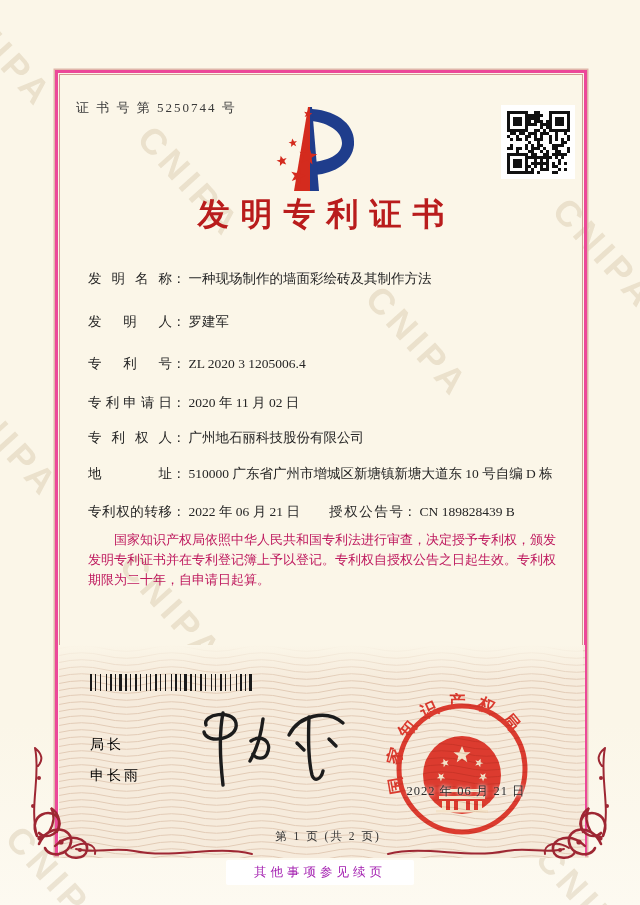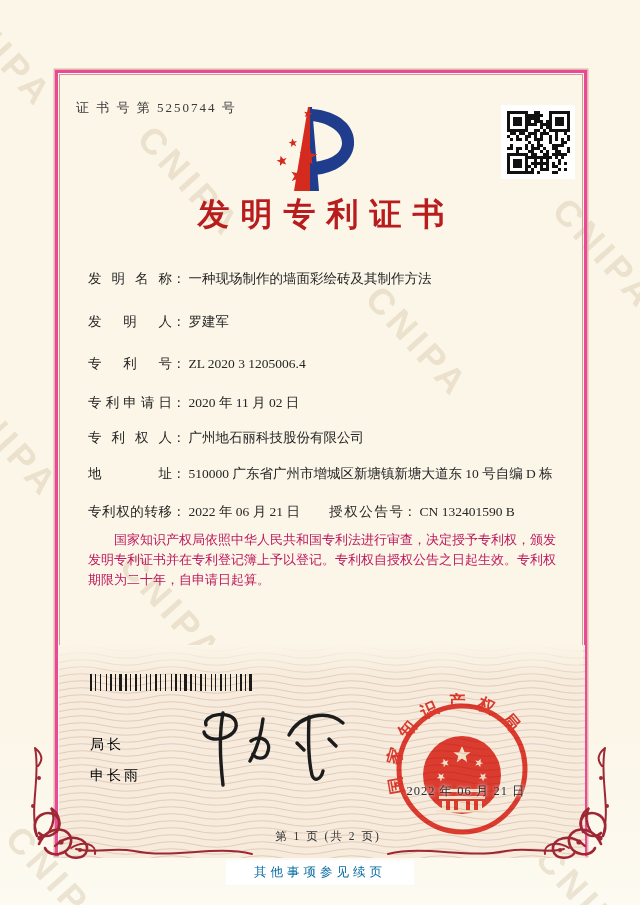--- a/index.html
+++ b/index.html
@@ -51,21 +51,21 @@
   .seal-date{position:absolute;left:333px;top:710px;width:150px;text-align:center;z-index:4;
     font-size:12.5px;letter-spacing:1px;color:#2e2e2e;
     text-shadow:0 0 3px rgba(255,255,255,.9),0 0 5px rgba(255,255,255,.7);}
   .page-ind{position:absolute;left:14px;right:0;top:756px;text-align:center;
     font-size:11.5px;letter-spacing:2px;color:#333;z-index:3;}
   .orn{position:absolute;z-index:5;pointer-events:none;}
   .orn-left{left:24px;top:744px;}
   .orn-right{left:384px;top:744px;transform:scaleX(-1);}
   .foot-note{position:absolute;left:0;right:0;top:860px;text-align:center;z-index:3;}
   .foot-note span{display:inline-block;background:#ffffff;padding:4px 28px;
-    font-size:12.5px;letter-spacing:4px;color:#0369a1;border-radius:2px;}
+    font-size:12.5px;letter-spacing:4px;color:#a21caf;border-radius:2px;}
 </style>
 </head>
 <body>
 
 <div class="wm" style="left:-28px;top:-12px">CNIPA</div>
 <div class="wm" style="left:160px;top:118px">CNIPA</div>
 <div class="wm" style="left:575px;top:190px">CNIPA</div>
 <div class="wm" style="left:388px;top:278px">CNIPA</div>
 <div class="wm" style="left:-22px;top:378px">CNIPA</div>
 <div class="wm" style="left:142px;top:545px">CNIPA</div>
@@ -283,21 +283,21 @@
     </div>
     <div class="frow" style="top:355px">
       <span class="flbl">专利权人</span><span class="fcolon">：</span><span class="fval">广州地石丽科技股份有限公司</span>
     </div>
     <div class="frow" style="top:391px">
       <span class="flbl">地址</span><span class="fcolon">：</span><span class="fval">510000 广东省广州市增城区新塘镇新塘大道东 10 号自编 D 栋</span>
     </div>
     <div class="frow" style="top:429px">
       <span class="flbl">专利权的转移</span><span class="fcolon">：</span><span class="fval">2022 年 06 月 21 日</span>
       <span style="position:absolute;left:241px;top:0;white-space:nowrap">
-        <span class="flbl" style="width:74px">授权公告号</span><span class="fcolon">：</span><span class="fval">CN 132401590 B</span>
+        <span class="flbl" style="width:74px">授权公告号</span><span class="fcolon">：</span><span class="fval">CN 189828439 B</span>
       </span>
     </div>
   </div>
 
   <div class="paras">
     <p>国家知识产权局依照中华人民共和国专利法进行审查，决定授予专利权，颁发发明专利证书并在专利登记簿上予以登记。专利权自授权公告之日起生效。专利权期限为二十年，自申请日起算。</p>
   </div>
 
   <svg class="barcode" id="bcsvg" width="166" height="17">
       <rect x="0" y="0" width="2" height="17" fill="#1a1a1a"></rect>

